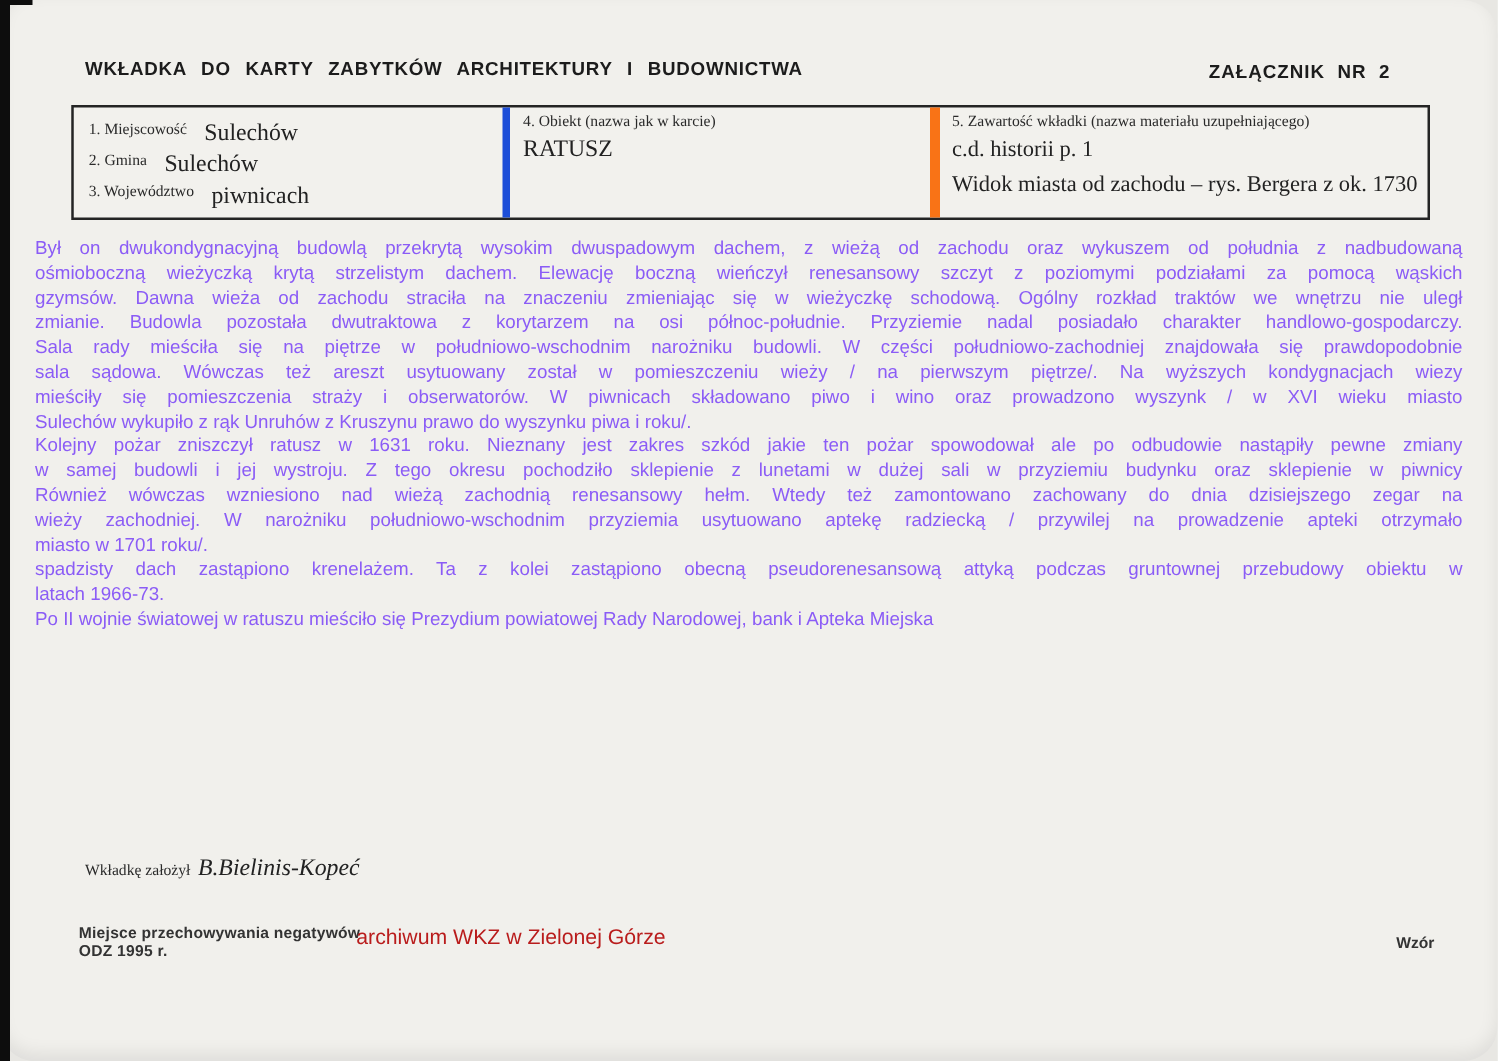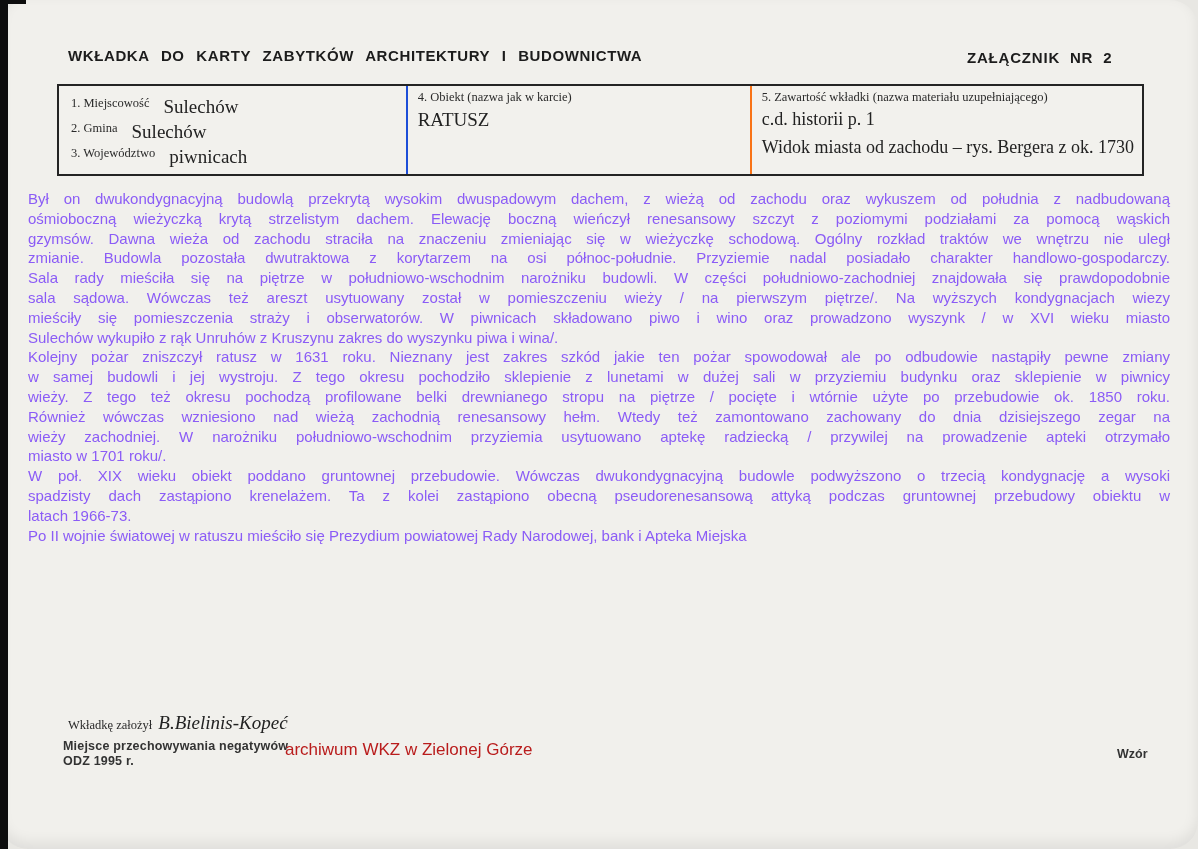--- a/index.html
+++ b/index.html
@@ -36,22 +36,22 @@
   }
   
   .meta-table{
     position:absolute;left:57px;top:84px;width:1083px;height:88px;
     border:2px solid #242424;
     display:flex;
     background:#f2f1ed;
   }
   .meta-cell{position:relative;box-sizing:border-box;}
   .cell-location{width:377px;padding:10px 8px 0 12px;}
-  .cell-object{width:374px;border-left:2px solid #1d4ed8;padding:4px 8px 0 10px;}
-  .cell-content{flex:1;border-left:2px solid #f97316;padding:4px 8px 0 10px;}
+  .cell-object{width:374px;border-left:6px solid #1d4ed8;padding:4px 8px 0 10px;}
+  .cell-content{flex:1;border-left:8px solid #f97316;padding:4px 8px 0 10px;}
   .field-row{display:flex;align-items:flex-start;margin-bottom:3px;}
   .field-label{
     font-family:"Liberation Serif",serif;
     font-size:12.5px;color:#2a2a2a;white-space:nowrap;
   }
   .field-value{
     font-family:"Liberation Serif",serif;
     font-size:19px;color:#222;margin-left:14px;white-space:nowrap;
   }
   .cell-object .field-label,.cell-content .field-label{display:block;margin-bottom:4px;}
@@ -64,21 +64,21 @@
   }
   .body-line{
     line-height:19.8px;
     text-align:justify;
     text-align-last:justify;
     white-space:normal;
   }
   .body-line.last{text-align-last:left;}
   
   .founder-row{
-    position:absolute;left:68px;top:712px;
+    position:absolute;left:68px;top:684px;
     display:flex;align-items:baseline;justify-content:space-between;
   }
   .founder-label{
     font-family:"Liberation Serif",serif;
     font-size:12.5px;color:#2a2a2a;
   }
   .founder-value{
     font-family:"Liberation Serif",serif;
     font-size:19px;color:#222;margin-left:6px;font-style:italic;
   }
@@ -133,28 +133,26 @@
   </div>
 
   <div class="doc-body">
       <div class="body-line">Był on dwukondygnacyjną budowlą przekrytą wysokim dwuspadowym dachem, z wieżą od zachodu oraz wykuszem od południa z nadbudowaną</div>
       <div class="body-line">ośmioboczną wieżyczką krytą strzelistym dachem. Elewację boczną wieńczył renesansowy szczyt z poziomymi podziałami za pomocą wąskich</div>
       <div class="body-line">gzymsów.  Dawna wieża od zachodu straciła na znaczeniu zmieniając się w wieżyczkę schodową. Ogólny rozkład traktów we wnętrzu nie uległ</div>
       <div class="body-line">zmianie. Budowla pozostała dwutraktowa z korytarzem na osi północ-południe. Przyziemie nadal posiadało charakter handlowo-gospodarczy.</div>
       <div class="body-line">Sala rady mieściła się na piętrze w południowo-wschodnim narożniku budowli. W części południowo-zachodniej znajdowała się prawdopodobnie</div>
       <div class="body-line">sala sądowa. Wówczas też areszt usytuowany został w pomieszczeniu wieży / na pierwszym piętrze/. Na wyższych kondygnacjach wiezy</div>
       <div class="body-line">mieściły się pomieszczenia straży i obserwatorów. W  piwnicach składowano piwo i wino  oraz prowadzono wyszynk / w XVI wieku miasto</div>
-      <div class="body-line last">Sulechów wykupiło z rąk Unruhów z Kruszynu zakres do wyszynku piwa i wina/.</div>
+      <div class="body-line last">Sulechów wykupiło z rąk Unruhów z Kruszynu prawo do wyszynku piwa i roku/.</div>
       <div class="body-line">Kolejny pożar zniszczył ratusz w 1631 roku. Nieznany jest zakres szkód jakie ten pożar spowodował ale po odbudowie nastąpiły pewne zmiany</div>
       <div class="body-line">w samej budowli i jej wystroju. Z tego okresu pochodziło sklepienie z lunetami w dużej sali w przyziemiu budynku oraz sklepienie w piwnicy</div>
-      <div class="body-line">wieży. Z tego też okresu pochodzą profilowane belki drewnianego stropu na piętrze / pocięte i wtórnie użyte po przebudowie ok. 1850 roku.</div>
       <div class="body-line">Również wówczas wzniesiono nad wieżą zachodnią renesansowy hełm. Wtedy też zamontowano zachowany do dnia dzisiejszego zegar na</div>
       <div class="body-line">wieży zachodniej. W narożniku południowo-wschodnim przyziemia usytuowano aptekę radziecką / przywilej na prowadzenie apteki otrzymało</div>
       <div class="body-line last">miasto w 1701 roku/.</div>
-      <div class="body-line">W poł. XIX wieku obiekt poddano gruntownej przebudowie. Wówczas dwukondygnacyjną budowle podwyższono o trzecią kondygnację a wysoki</div>
       <div class="body-line">spadzisty dach zastąpiono krenelażem. Ta z kolei zastąpiono obecną pseudorenesansową attyką podczas gruntownej przebudowy obiektu w</div>
       <div class="body-line last">latach 1966-73.</div>
       <div class="body-line last">Po II wojnie światowej w ratuszu mieściło się Prezydium powiatowej Rady Narodowej, bank i Apteka Miejska</div>
     </div>
 
   <div class="founder-row">
     <span class="founder-label">Wkładkę założył</span>
     <span class="founder-value">B.Bielinis-Kopeć</span>
   </div>
   <div class="negatives">

